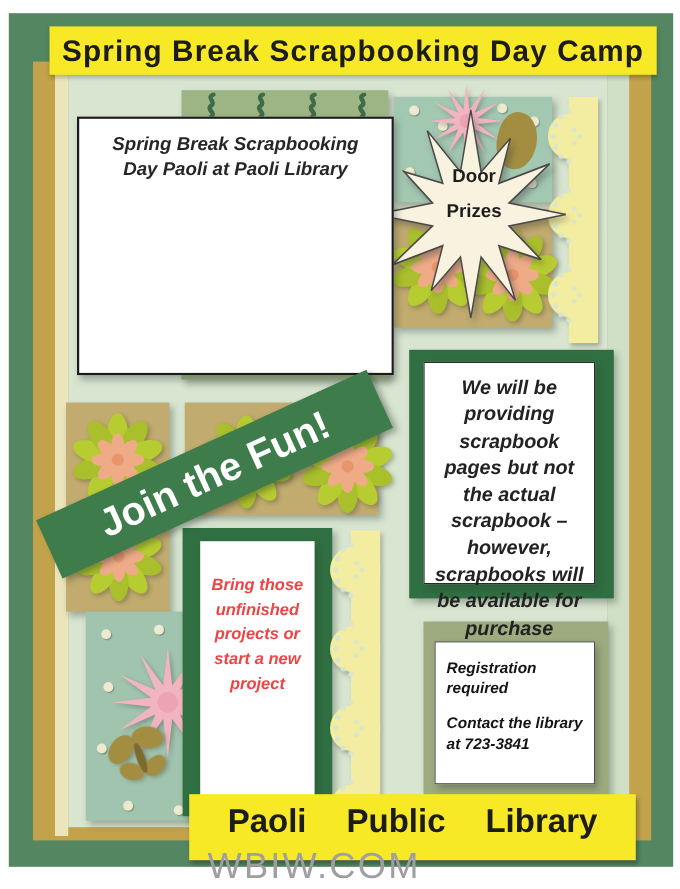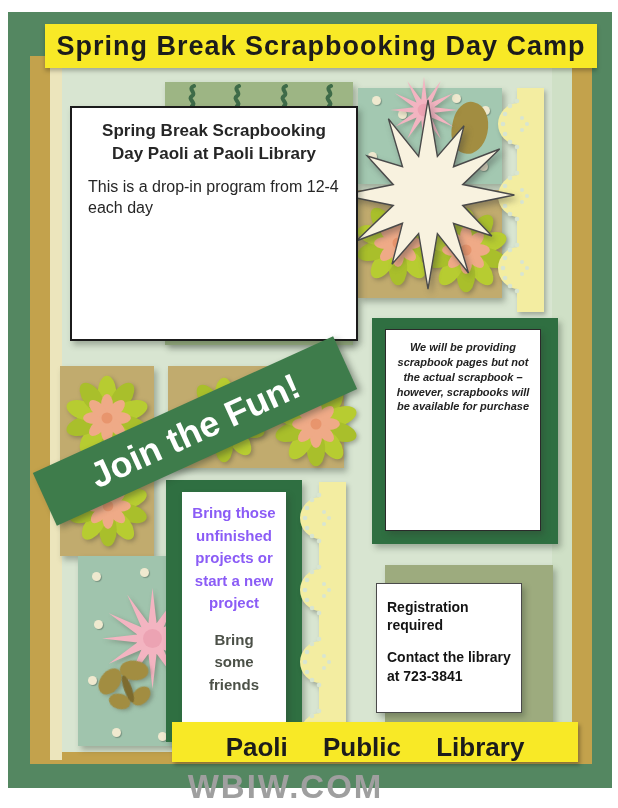--- a/index.html
+++ b/index.html
@@ -1,58 +1,58 @@
 <!DOCTYPE html>
 <html><head>
 <meta charset="utf-8">
 <style>
   html,body{margin:0;padding:0;background:#fff;}
   .canvas{position:relative;width:618px;height:808px;background:#fff;overflow:hidden;
           font-family:"Liberation Sans",sans-serif;}
   .abs{position:absolute;}
-  .shadow{box-shadow:3px 4px 6px rgba(50,60,50,.35);}
+  .shadow{box-shadow:3px 4px 6px rgba(50,60,50,.35);font-style:italic;}
   
   .frame-green{left:8px;top:12px;width:604px;height:776px;background:#548761;}
   .mat-gold{left:30px;top:56px;width:562px;height:708px;background:#c3a24c;}
   .strip-cream{left:50px;top:60px;width:12px;height:700px;background:#ece5bc;}
   .strip-mint{left:552px;top:66px;width:20px;height:690px;background:#cfe0c6;}
   .interior{left:62px;top:66px;width:490px;height:686px;background:#d8e5d1;}
   
   .banner{background:#f8e926;color:#1c1c1c;text-align:center;z-index:30;}
   .banner-top{left:30px;top:24px;width:552px;height:44px;font-size:27px;font-weight:bold;
               line-height:44px;letter-spacing:1px;box-shadow:0 3px 4px rgba(0,0,0,.25);margin-left:15px;}
-  .banner-bottom{left:172px;top:722px;width:406px;height:40px;font-size:26px;font-weight:bold;
+  .banner-bottom{left:172px;top:722px;width:406px;height:60px;font-size:30px;font-weight:bold;
               line-height:50px;word-spacing:28px;box-shadow:2px 3px 4px rgba(0,0,0,.3);}
   .watermark{left:0;top:768px;width:571px;text-align:center;font-size:33px;color:#9f9f9f;
-             letter-spacing:2px;z-index:40;font-weight:bold;}
+             letter-spacing:2px;z-index:40;font-weight:normal;}
   
   .panel-squiggle{left:165px;top:82px;width:188px;height:263px;background:#9db584;}
   .panel-teal-tr{left:358px;top:88px;width:144px;height:96px;background:#a3c8b1;}
   .panel-tan-tr{left:358px;top:190px;width:144px;height:108px;background:#c1ab6e;}
   .square-a{left:60px;top:366px;width:94px;height:190px;background:#c1ab6e;}
   .square-b{left:168px;top:366px;width:176px;height:102px;background:#c1ab6e;}
   .panel-projects{left:166px;top:480px;width:136px;height:262px;background:#2f6f41;z-index:4;}
   .panel-supplies{left:372px;top:318px;width:186px;height:226px;background:#2f6f41;}
   .panel-reg{left:385px;top:565px;width:168px;height:170px;background:#9dab7e;}
   .panel-teal-bl{left:78px;top:556px;width:122px;height:190px;background:#a0c4ad;}
   
   .whitebox{background:#fff;z-index:10;}
   .info-box{left:70px;top:106px;width:288px;height:235px;border:2px solid #1b1b1b;
             padding:12px 16px 0;box-sizing:border-box;font-size:16px;color:#262626;}
   .info-box .hline{font-weight:bold;font-size:17px;text-align:center;line-height:1.35;}
   .info-box p{margin:11px 0 0;line-height:1.3;}
   .supplies-box{left:385px;top:329px;width:156px;height:202px;border:1.5px solid #2a2a2a;
-            padding:10px 9px 0;box-sizing:border-box;font-size:11px;font-style:italic;
+            padding:10px 9px 0;box-sizing:border-box;font-size:18px;font-style:italic;
             font-weight:bold;text-align:center;color:#222;}
   .supplies-box p{margin:0 0 12px;line-height:1.35;}
   .projects-box{left:182px;top:492px;width:104px;height:238px;padding:10px 6px 0;
             box-sizing:border-box;text-align:center;font-weight:bold;font-size:15px;}
-  .projects-box .blue{color:#8b5cf6;line-height:1.5;}
+  .projects-box .blue{color:#ef4444;line-height:1.5;margin-top:19px;}
   .projects-box .dark{color:#4c5148;line-height:1.5;width:64px;margin:14px auto 0;}
-  .reg-box{left:376px;top:583px;width:146px;height:130px;border:1.5px solid #4a4a4a;
+  .reg-box{left:395px;top:583px;width:146px;height:130px;border:1.5px solid #4a4a4a;
             padding:14px 10px 0;box-sizing:border-box;font-weight:bold;font-size:14px;color:#141414;}
   .reg-box p{margin:0 0 14px;line-height:1.3;}
   
   .join-banner{left:195px;top:431px;width:330px;height:58px;background:#3e7c4b;z-index:12;
         transform:translate(-50%,-50%) rotate(-24.5deg);text-align:center;line-height:58px;
         color:#fff;font-size:36px;font-weight:bold;box-shadow:3px 4px 6px rgba(40,50,40,.4);}
   
   .star-svg{left:338px;top:95px;z-index:8;filter:drop-shadow(3px 4px 3px rgba(60,60,60,.4));}
   .star-text{left:376px;top:150px;width:110px;text-align:center;z-index:9;
              font-weight:bold;font-size:17px;color:#1c1c1c;}
@@ -142,20 +142,24 @@
   <svg class="flower" style="left:352px;top:197px" width="92" height="92" viewBox="-50 -50 100 100">
       <use href="#flw"></use>
     </svg>
   <svg class="flower" style="left:420px;top:204px" width="92" height="92" viewBox="-50 -50 100 100">
       <use href="#flw"></use>
     </svg>
 
   <svg class="abs star-svg" width="180" height="200" viewBox="0 0 200 200" preserveAspectRatio="none">
     <polygon fill="#f8f2df" stroke="#4a4a4a" stroke-width="1.5" points="100,5 110.4,61.4 140,30.7 128.3,71.7 179.7,54 138.6,89.6 196,100 138.6,110.4 171,141 128.3,128.3 145,177.9 110.4,138.6 100,194 89.6,138.6 60,169.3 71.7,128.3 20.3,146 61.4,110.4 4,100 61.4,89.6 32.5,61 71.7,71.7 56,23.8 89.6,61.4"></polygon>
   </svg>
+  <div class="abs star-text">
+    <div class="l1">Door</div>
+    <div>Prizes</div>
+  </div>
 
   <svg class="lace" style="left:498px;top:88px" width="46" height="224">
     <defs>
         <pattern id="laceA" width="46" height="72" patternUnits="userSpaceOnUse">
       <rect x="19" y="0" width="27" height="72" fill="#f3eda1"></rect>
       <circle cx="21" cy="36" r="21" fill="#f3eda1"></circle>
       <circle cx="5" cy="36" r="2.3" fill="#d8e5d1"></circle>
           <circle cx="7" cy="26" r="2.3" fill="#d8e5d1"></circle>
       <circle cx="7" cy="46" r="2.3" fill="#d8e5d1"></circle>
           <circle cx="12" cy="18" r="2.3" fill="#d8e5d1"></circle>
@@ -166,21 +170,20 @@
       <circle cx="24" cy="42" r="2" fill="#d8e5d1"></circle>
           <circle cx="29" cy="36" r="2" fill="#d8e5d1"></circle>
     </pattern>
       </defs>
     <rect width="46" height="224" fill="url(#laceA)"></rect>
   </svg>
 
   <div class="abs whitebox info-box shadow">
     <div class="hline">Spring Break Scrapbooking</div>
     <div class="hline">Day Paoli at Paoli Library</div>
-    <p>This is a drop-in program from 12-4 each day</p>
   </div>
 
   <div class="abs square-a shadow"></div>
   <div class="abs square-b shadow"></div>
   <svg class="flower" style="left:61px;top:372px" width="92" height="92" viewBox="-50 -50 100 100">
       <use href="#flw"></use>
     </svg>
   <svg class="flower" style="left:64px;top:462px" width="88" height="88" viewBox="-50 -50 100 100">
       <use href="#flw"></use>
     </svg>
@@ -196,21 +199,20 @@
   </div>
 
   <div class="abs panel-supplies shadow"></div>
   <div class="abs whitebox supplies-box shadow">
     <p>We will be providing scrapbook pages but not the actual scrapbook – however, scrapbooks will be available for purchase</p>
   </div>
 
   <div class="abs panel-projects shadow"></div>
   <div class="abs whitebox projects-box shadow">
     <div class="blue">Bring those unfinished projects or start a new project</div>
-    <div class="dark">Bring some friends</div>
   </div>
 
   <svg class="lace" style="left:300px;top:482px" width="46" height="258">
     <defs>
         <pattern id="laceB" width="46" height="72" patternUnits="userSpaceOnUse">
       <rect x="19" y="0" width="27" height="72" fill="#f3eda1"></rect>
       <circle cx="21" cy="36" r="21" fill="#f3eda1"></circle>
       <circle cx="5" cy="36" r="2.3" fill="#d8e5d1"></circle>
           <circle cx="7" cy="26" r="2.3" fill="#d8e5d1"></circle>
       <circle cx="7" cy="46" r="2.3" fill="#d8e5d1"></circle>

